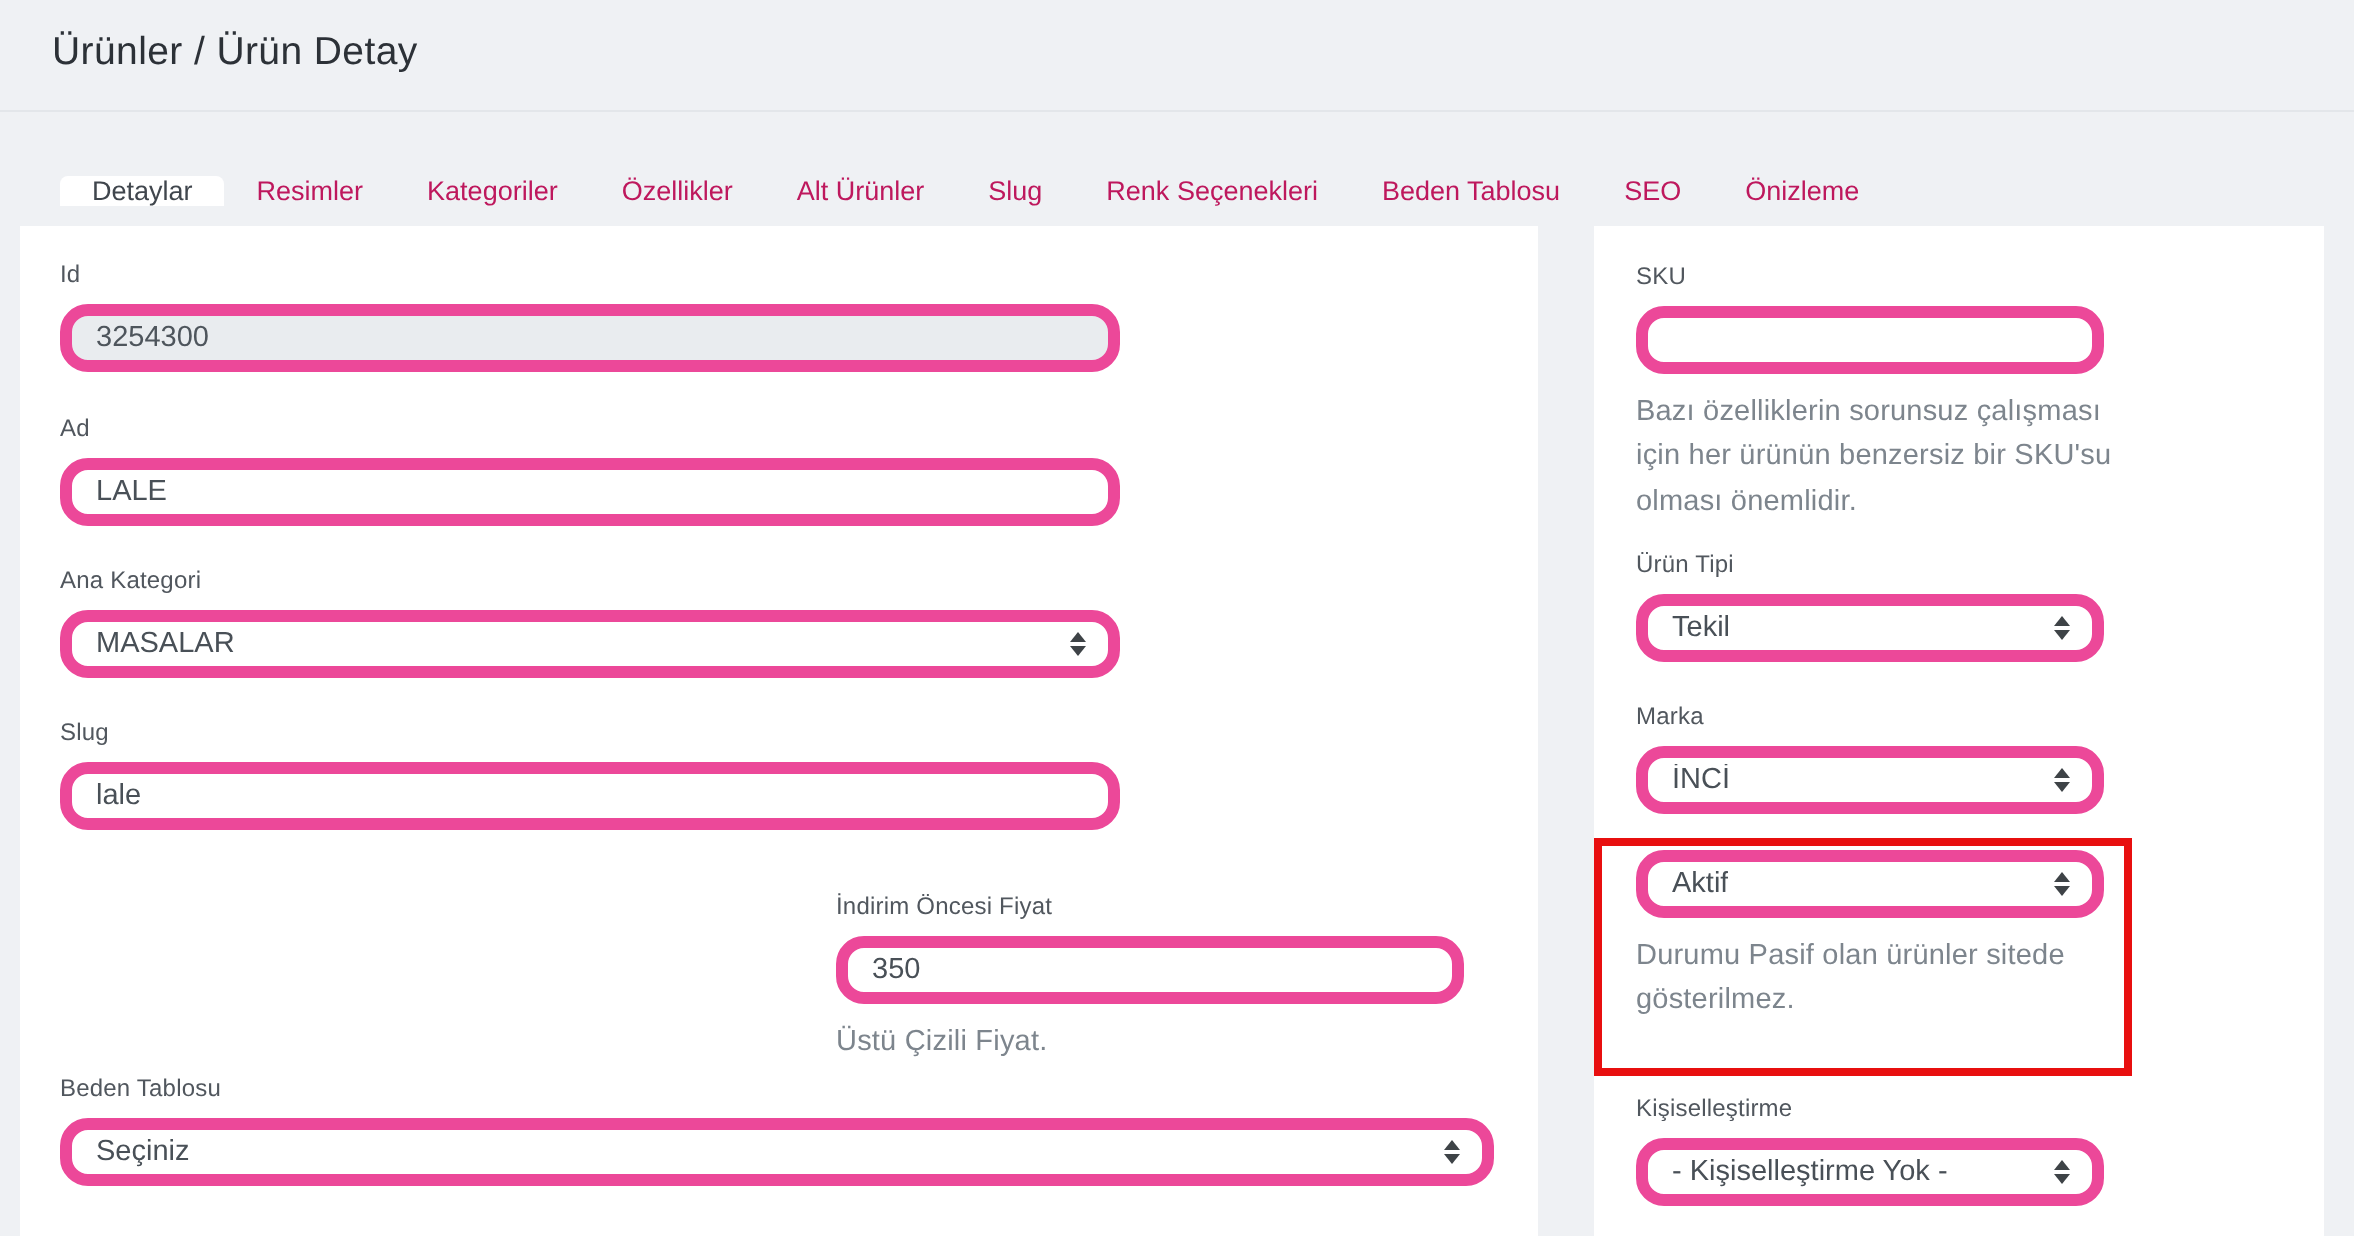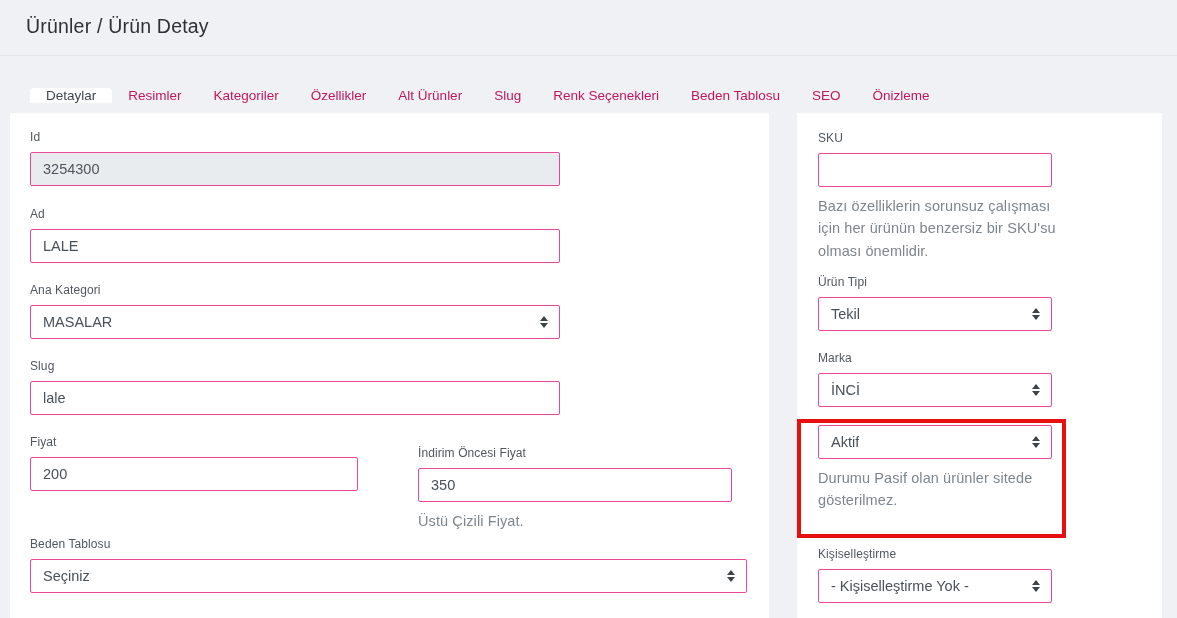--- a/index.html
+++ b/index.html
@@ -34,21 +34,21 @@
   
   .card{ position:absolute; background:#ffffff; top:113px; height:505px; }
   .card-left{ left:10px; width:759px; }
   .card-right{ left:797px; width:365px; }
   
   .field{ position:absolute; }
   .field label{
     display:block; font-size:12px; color:#51575e; margin-bottom:8px; letter-spacing:.1px;
   }
   .tbox, .selbox{
-    width:100%; height:34px; border:1px solid #ec4899; border-radius:2px;
+    width:100%; height:34px; border:6px solid #ec4899; border-radius:14px;
     background:#ffffff; font-size:14.5px; color:#495057;
     padding:0 12px; font-family:inherit;
   }
   .tbox:disabled{ background:#e9ecef; color:#4e555c; opacity:1; }
   .selbox{
     position:relative; display:flex; align-items:center; cursor:pointer;
     padding-right:28px;
   }
   .selbox .val{ overflow:hidden; white-space:nowrap; }
   .arrows{
@@ -109,24 +109,20 @@
           <span class="tri-down"></span>
         </span>
     </div>
   </div>
 
   <div class="field" style="left:30px; top:359px; width:530px;">
     <label>Slug</label>
     <input class="tbox" value="lale" style="">
   </div>
 
-  <div class="field" style="left:30px; top:435px; width:328px;">
-    <label>Fiyat</label>
-    <input class="tbox" value="200" style="">
-  </div>
 
   <div class="field" style="left:418px; top:435px; width:314px;margin-top:11px;">
     <label>İndirim Öncesi Fiyat</label>
     <input class="tbox" value="350" style="">
     <div class="help">Üstü Çizili Fiyat.</div>
   </div>
 
   <div class="field" style="left:30px; top:537px; width:717px;">
     <label>Beden Tablosu</label>
     <div class="selbox">

